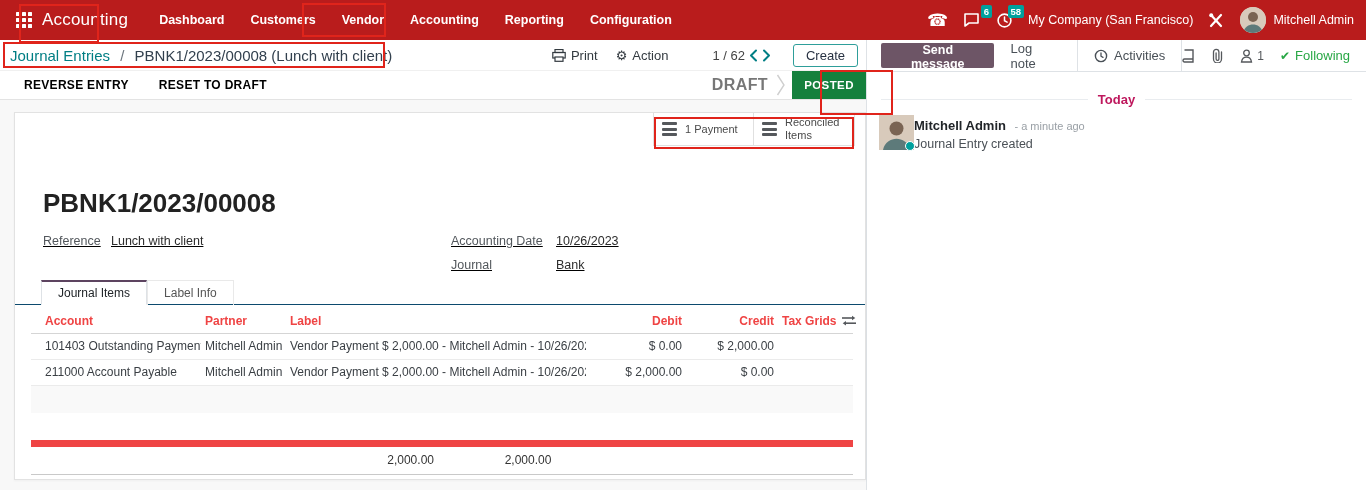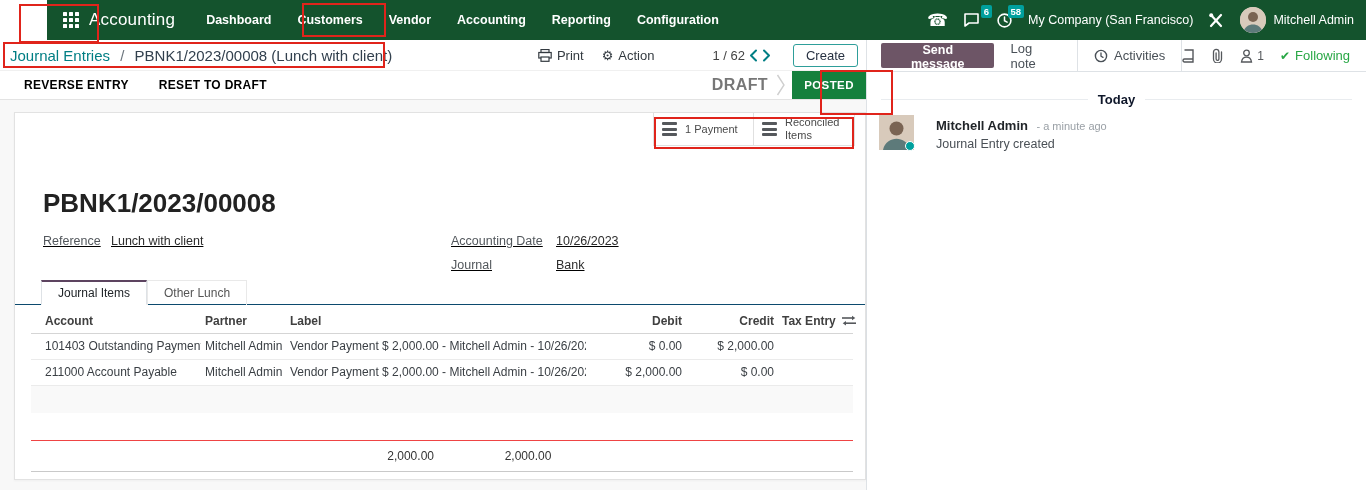--- a/index.html
+++ b/index.html
@@ -1,22 +1,22 @@
 <!DOCTYPE html>
 <html><head>
 <meta charset="utf-8">
 <style>
   * { box-sizing: border-box; margin: 0; padding: 0; }
   html,body { width:1366px; height:490px; overflow:hidden; background:#fff;
     font-family:"Liberation Sans", sans-serif; }
   .stage { position:relative; width:1366px; height:490px; }
 
   
-  .navbar { height:40px; background:#14532d; display:flex; align-items:center;
-    color:#fff; padding:0 12px;margin-left:47px; }
+  .navbar { height:40px; background:#b91c1c; display:flex; align-items:center;
+    color:#fff; padding:0 12px; }
   .grid-icon { display:grid; grid-template-columns:repeat(3,4px); grid-template-rows:repeat(3,4px);
     gap:2px; margin:0 10px 0 4px; cursor:pointer; }
   .grid-icon i { background:#fff; border-radius:0.5px; }
   .app-name { font-size:17px; font-weight:400; letter-spacing:.2px; margin-right:22px; cursor:pointer; }
   .nav-menu { display:flex; gap:8px; align-items:center; }
   .nav-item { font-size:12.5px; font-weight:700; padding:6px 9px; border-radius:2px; cursor:pointer; }
   .nav-right { margin-left:auto; display:flex; align-items:center; gap:15px; }
   .nav-ico { position:relative; display:flex; align-items:center; cursor:pointer; color:#fff; }
   .badge { position:absolute; top:-7px; right:-11px; background:#00a09d; color:#fff;
     font-size:9.5px; font-weight:700; padding:1px 3px; border-radius:2px; line-height:1.2; }
@@ -31,21 +31,21 @@
 
   
   .control-panel { height:30px; display:flex; align-items:center; padding:0 8px 0 10px; background:#fff; }
   .breadcrumb { font-size:15px; white-space:nowrap;text-align:center; }
   .crumb-link { color:#017e84; cursor:pointer; }
   .crumb-sep { color:#6c757d; margin:0 6px; }
   .crumb-cur { color:#32404e; }
   .cp-right { margin-left:auto; display:flex; align-items:center; gap:18px; }
   .cp-btn { display:flex; align-items:center; gap:5px; font-size:13px; color:#333a40; cursor:pointer; }
   .gear-glyph { font-size:13px; color:#333a40; }
-  .pager { display:flex; align-items:center; gap:4px; margin-left:40px; }
+  .pager { display:flex; align-items:center; gap:4px; margin-left:26px; }
   .pager-count { font-size:13px; color:#444; }
   .pg-chev { cursor:pointer; display:flex; }
   .create-btn { border:1px solid #2e9e9a; color:#273142; background:#fff; font-size:13px;
     padding:3px 12px; border-radius:3px; cursor:pointer; font-weight:500; margin-left:4px; }
 
   
   .statusbar { height:30px; background:#fff; border-top:1px solid #f0f0f0; border-bottom:1px solid #e3e3e3;
     display:flex; align-items:center; padding-left:24px; }
   .sb-btn { font-size:12px; font-weight:600; color:#000000; letter-spacing:.3px; margin-right:30px; cursor:pointer; }
   .sb-right { margin-left:auto; display:flex; align-items:center; height:100%; }
@@ -83,56 +83,56 @@
     color:#495057; position:relative; top:1px; }
   .tab.active { background:#fff; border:1px solid #dee2e6; border-bottom:1px solid #fff;
     border-top:2px solid #5d4460; color:#212529; }
   .tab.inactive { border:1px solid #e9e9e9; border-bottom:none; color:#555; }
 
   
   .jtable-wrap { margin:4px 14px 0 16px; }
   table.jtable { width:822px; border-collapse:collapse; table-layout:fixed; }
   .jtable col.c-account{width:170px}.jtable col.c-partner{width:85px}.jtable col.c-label{width:300px}
   .jtable col.c-debit{width:100px}.jtable col.c-credit{width:92px}.jtable col.c-tax{width:60px}.jtable col.c-opt{width:15px}
-  .jtable th { font-size:12px; font-weight:700; color:#404040; text-align:left; height:24px;
+  .jtable th { font-size:12px; font-weight:700; color:#ef4444; text-align:left; height:24px;
     border-bottom:1px solid #d5d5d5; padding:0 4px; white-space:nowrap; }
   .jtable th.num, .jtable td.num { text-align:right; }
   .jtable td { font-size:12px; color:#3a3f44; height:26px; border-bottom:1px solid #ebebeb;
     padding:0 4px; white-space:nowrap; overflow:hidden; }
   .jtable td.first, .jtable th.first { padding-left:14px; }
   .opt-cell { text-align:right; }
   .stripe-row { height:27px; background:#f9f9f9; width:822px; }
   .white-gap { height:27px; }
   table.totals { width:822px; border-collapse:collapse; table-layout:fixed;
-    border-top:1px solid #ef4444; border-bottom:1px solid #c9c9c9; }
+    border-top:7px solid #ef4444; border-bottom:1px solid #c9c9c9; }
   .totals td { height:31px; font-size:12px; color:#333; font-weight:500; padding:0 4px; }
 
   
   .chat-head { height:32px; border-bottom:1px solid #dee2e6; display:flex; align-items:stretch; }
   .send-btn { background:#6d5566; color:#fff; font-size:12.5px; font-weight:700; border:none;
     padding:0 13px; margin:3px 0 3px 14px; border-radius:2px; cursor:pointer; }
   .lognote { font-size:13px; color:#495057; display:flex; align-items:center; padding:0 16px; cursor:pointer; }
   .vsep { width:1px; background:#dee2e6; }
   .activities { display:flex; align-items:center; gap:6px; font-size:13px; color:#495057;
     padding:0 16px; cursor:pointer; }
   .chat-tools { margin-left:auto; display:flex; align-items:center; gap:16px; padding-right:16px; }
   .tool { display:flex; align-items:center; gap:4px; cursor:pointer; color:#55585c; font-size:12px; }
   .following { color:#28a745; font-size:13px; font-weight:500; display:flex; align-items:center; gap:5px; cursor:pointer; }
   .check-glyph { font-size:12px; }
 
   .day-divider { display:flex; align-items:center; gap:10px; margin:20px 14px 0 14px; }
   .day-line { flex:1; height:1px; background:#e9ecef; }
-  .day-lbl { font-size:13px; font-weight:700; color:#0f172a;text-align:right; }
+  .day-lbl { font-size:13px; font-weight:700; color:#be185d;text-align:right; }
 
   .message { display:flex; margin:8px 0 0 12px; }
   .msg-avatar { position:relative; width:35px; height:35px; flex:0 0 35px; }
   .avatar-lg { width:35px; height:35px; border-radius:50%; overflow:hidden; background:#d8cabb; }
   .presence-dot { position:absolute; right:-1px; bottom:-1px; width:10px; height:10px;
     background:#00a09d; border:1.5px solid #fff; border-radius:50%; }
-  .msg-body { margin-left:22px; padding-top:1px; }
+  .msg-body { margin-left:0; padding-top:1px; }
   .msg-author { font-size:13px; font-weight:700; color:#212529; cursor:pointer; }
   .msg-time { font-size:11px; color:#9aa0a6; margin-left:4px; }
   .msg-text { font-size:12.5px; color:#4a5056; margin-top:3px; }
 
   
   .anno { position:absolute; border:2px solid #e0241b; z-index:99; pointer-events:none; }
   .anno-1 { left:19px; top:4px;  width:80px;  height:39px; }
   .anno-2 { left:302px; top:3px; width:84px;  height:34px; }
   .anno-3 { left:3px;  top:42px; width:382px; height:26px; }
   .anno-4 { left:820px; top:70px; width:73px; height:45px; }
@@ -294,42 +294,42 @@
               </div>
               <div class="frow">
                 <span class="flabel">Journal</span>
                 <span class="fval">Bank</span>
               </div>
             </div>
           </div>
 
           <div class="tabbar">
             <span class="tab active">Journal Items</span>
-            <span class="tab inactive">Other Lunch</span>
+            <span class="tab inactive">Label Info</span>
           </div>
 
           <div class="jtable-wrap">
             <table class="jtable">
               <colgroup>
                 <col class="c-account">
                   <col class="c-partner">
                   <col class="c-label">
                 <col class="c-debit">
                   <col class="c-credit">
                   <col class="c-tax">
                   <col class="c-opt">
               </colgroup>
               <thead>
                 <tr>
                   <th class="first">Account</th>
                   <th>Partner</th>
                   <th>Label</th>
                   <th class="num">Debit</th>
                   <th class="num">Credit</th>
-                  <th>Tax Entry</th>
+                  <th>Tax Grids</th>
                   <th class="opt-cell">
                     <svg width="14" height="11" viewBox="0 0 14 11">
                       <path d="M0 3h10" stroke="#55585c" stroke-width="1.6"></path>
                         <path d="M10 0.7 13.3 3 10 5.3z" fill="#55585c"></path>
                       <path d="M4 8.2h10" stroke="#55585c" stroke-width="1.6"></path>
                         <path d="M4 5.9 0.7 8.2 4 10.5z" fill="#55585c"></path>
                     </svg>
                   </th>
                 </tr>
               </thead>

